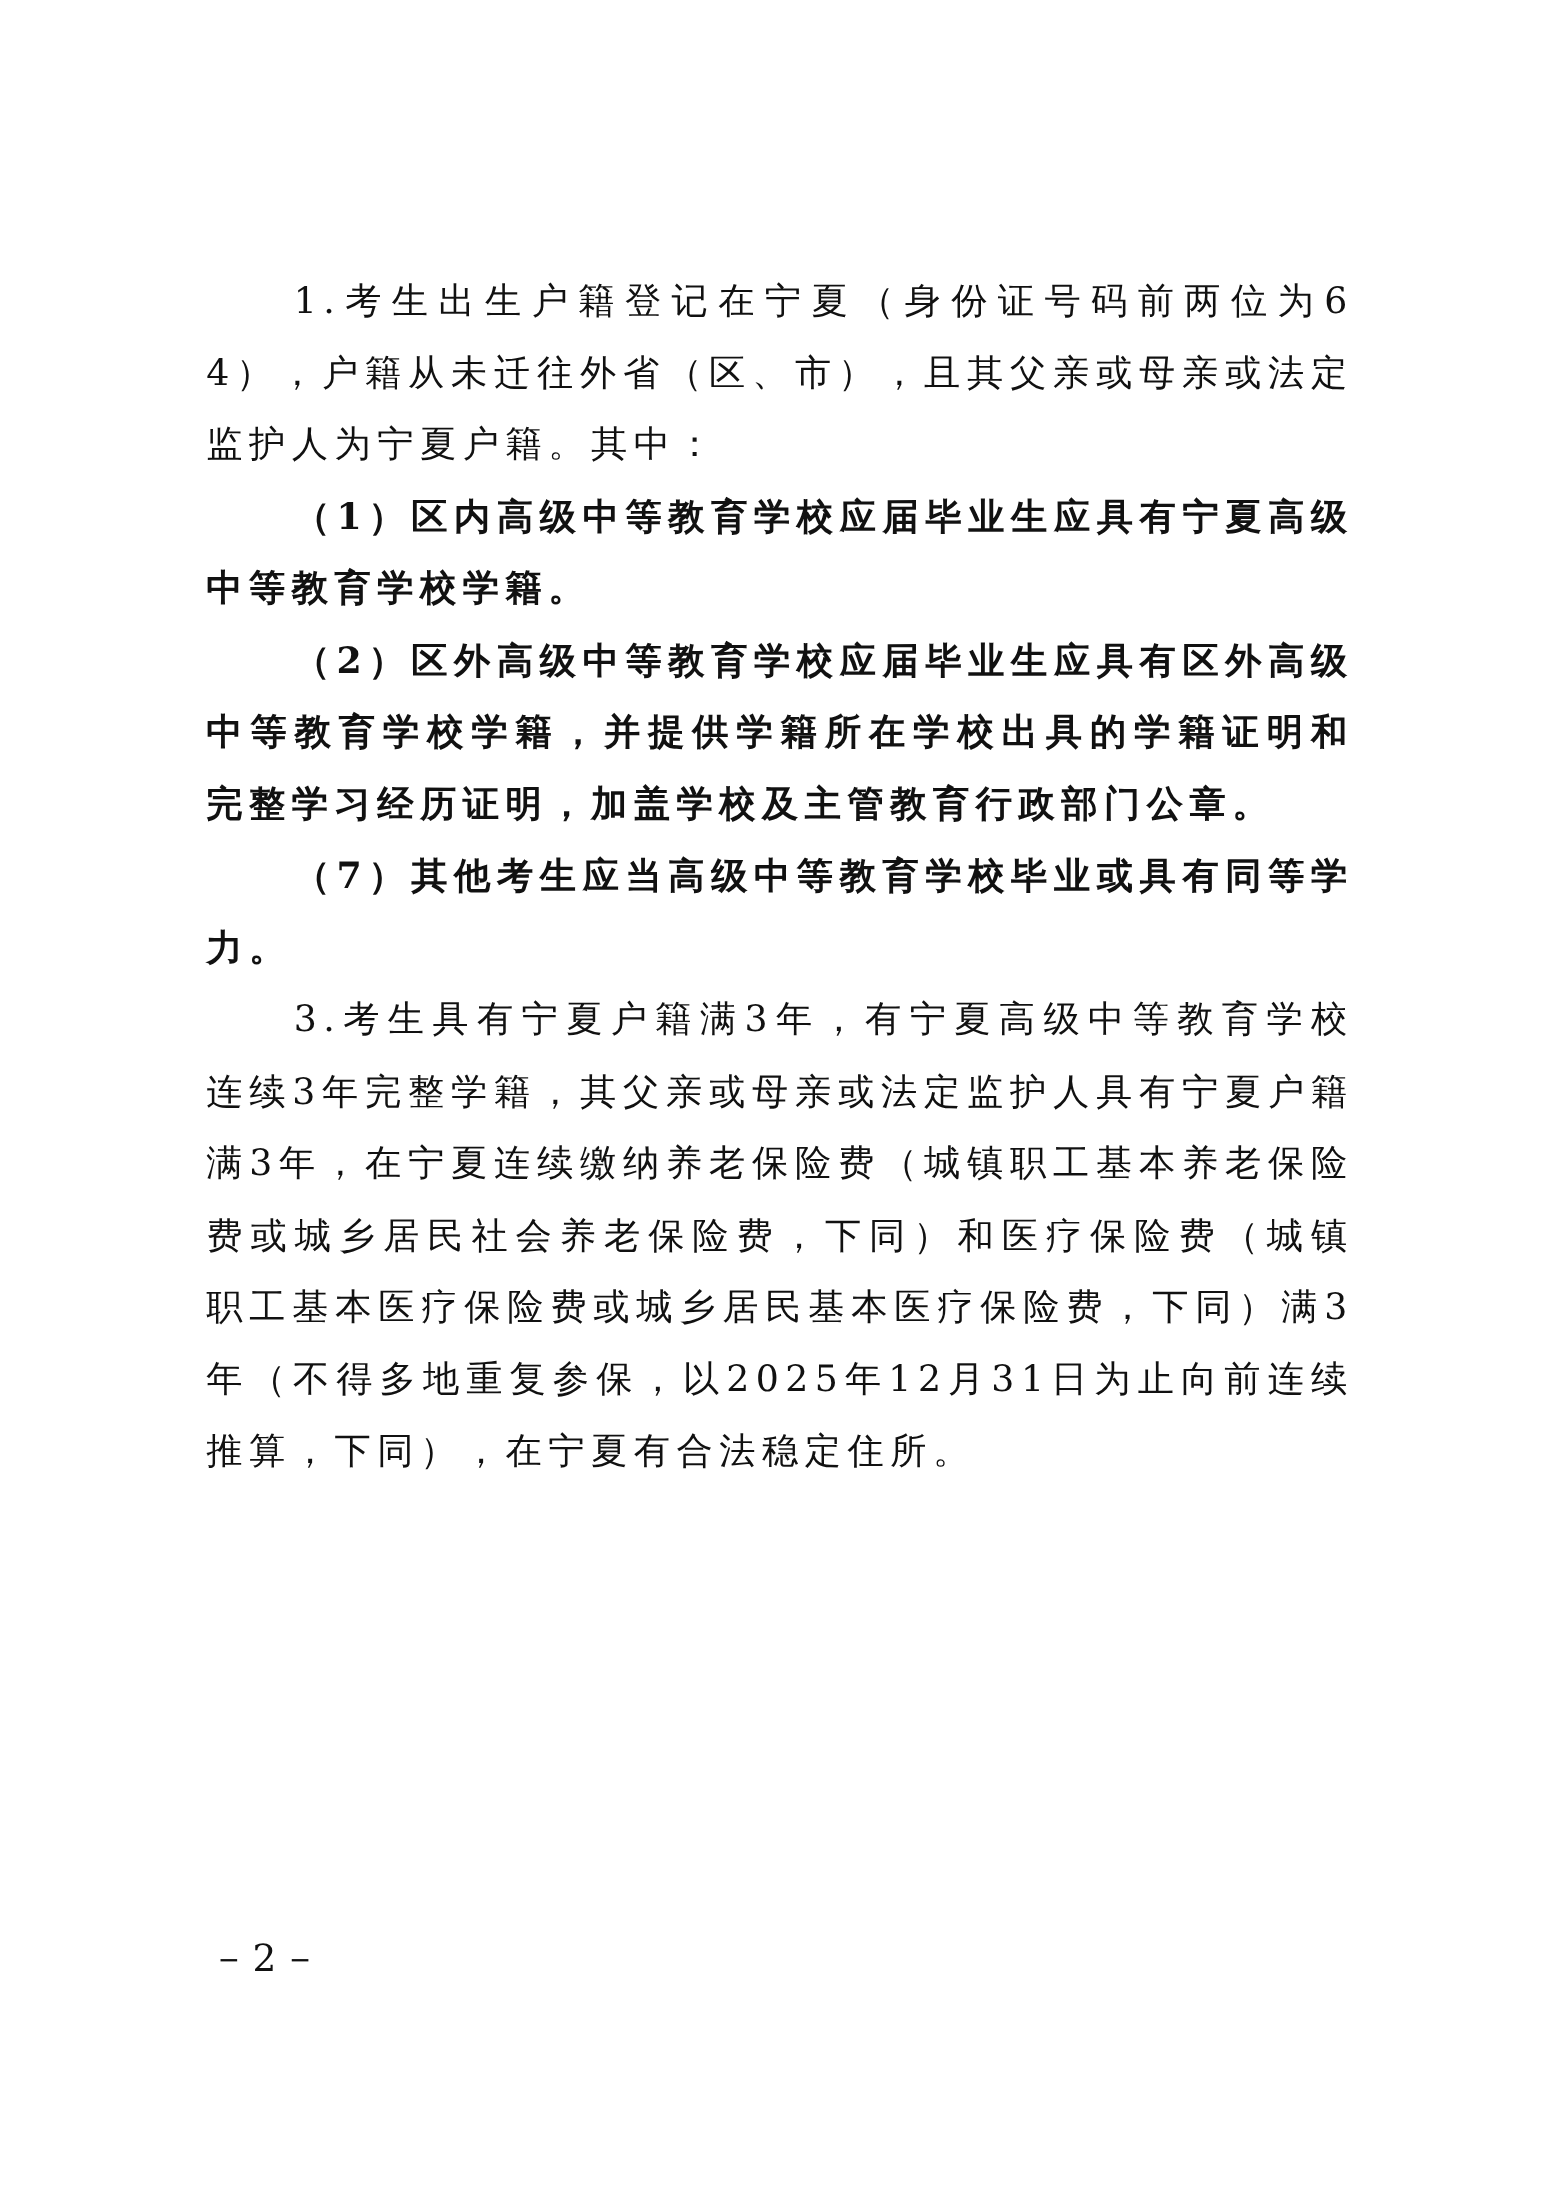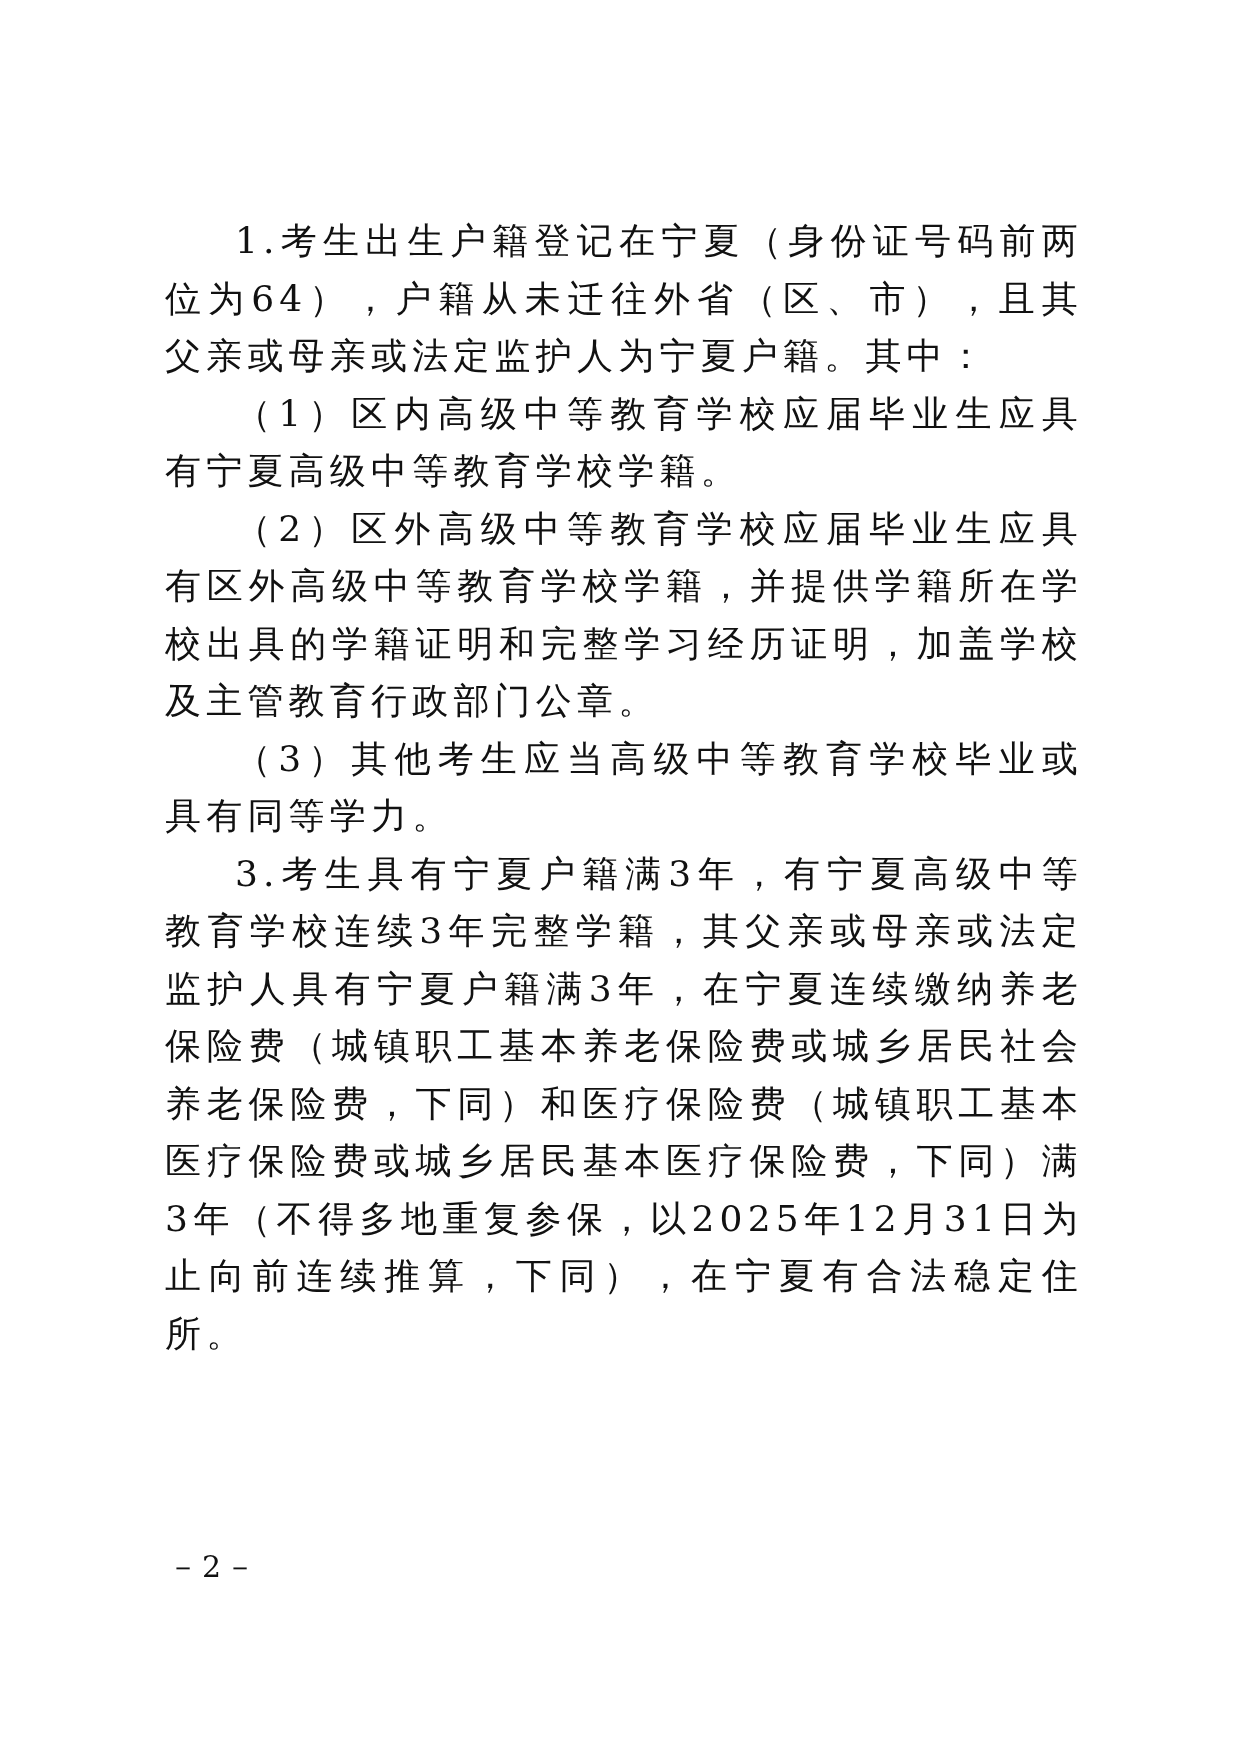--- a/index.html
+++ b/index.html
@@ -16,45 +16,46 @@
       color: #111111;
     }
     .page {
       position: absolute;
       left: 165px;
       top: 212px;
       width: 918px;
     }
     .para {
       margin: 0;
-      font-size: 36px;
+      font-size: 29px;
       line-height: 57.5px;
       letter-spacing: 5.2px;
       text-align: justify;
       text-align-last: left;
       text-indent: 70px;
       word-break: break-all;
     }
     .para.sub {
       text-indent: 70px;
+      font-weight: bold;
     }
     .page-number {
       position: absolute;
       left: 168px;
       top: 1547px;
       font-family: "DejaVu Serif", "Liberation Serif", serif;
       font-size: 30px;
       letter-spacing: 4px;
       color: #111111;
     }
   </style>
 </head>
 <body>
 
 <div class="page">
   <p class="para">1.考生出生户籍登记在宁夏（身份证号码前两位为64），户籍从未迁往外省（区、市），且其父亲或母亲或法定监护人为宁夏户籍。其中：</p>
   <p class="para sub">（1）区内高级中等教育学校应届毕业生应具有宁夏高级中等教育学校学籍。</p>
   <p class="para sub">（2）区外高级中等教育学校应届毕业生应具有区外高级中等教育学校学籍，并提供学籍所在学校出具的学籍证明和完整学习经历证明，加盖学校及主管教育行政部门公章。</p>
-  <p class="para sub">（3）其他考生应当高级中等教育学校毕业或具有同等学力。</p>
+  <p class="para sub">（7）其他考生应当高级中等教育学校毕业或具有同等学力。</p>
   <p class="para">3.考生具有宁夏户籍满3年，有宁夏高级中等教育学校连续3年完整学籍，其父亲或母亲或法定监护人具有宁夏户籍满3年，在宁夏连续缴纳养老保险费（城镇职工基本养老保险费或城乡居民社会养老保险费，下同）和医疗保险费（城镇职工基本医疗保险费或城乡居民基本医疗保险费，下同）满3年（不得多地重复参保，以2025年12月31日为止向前连续推算，下同），在宁夏有合法稳定住所。</p>
 </div>
 
 <div class="page-number">－2－</div>
 
 </body></html>

